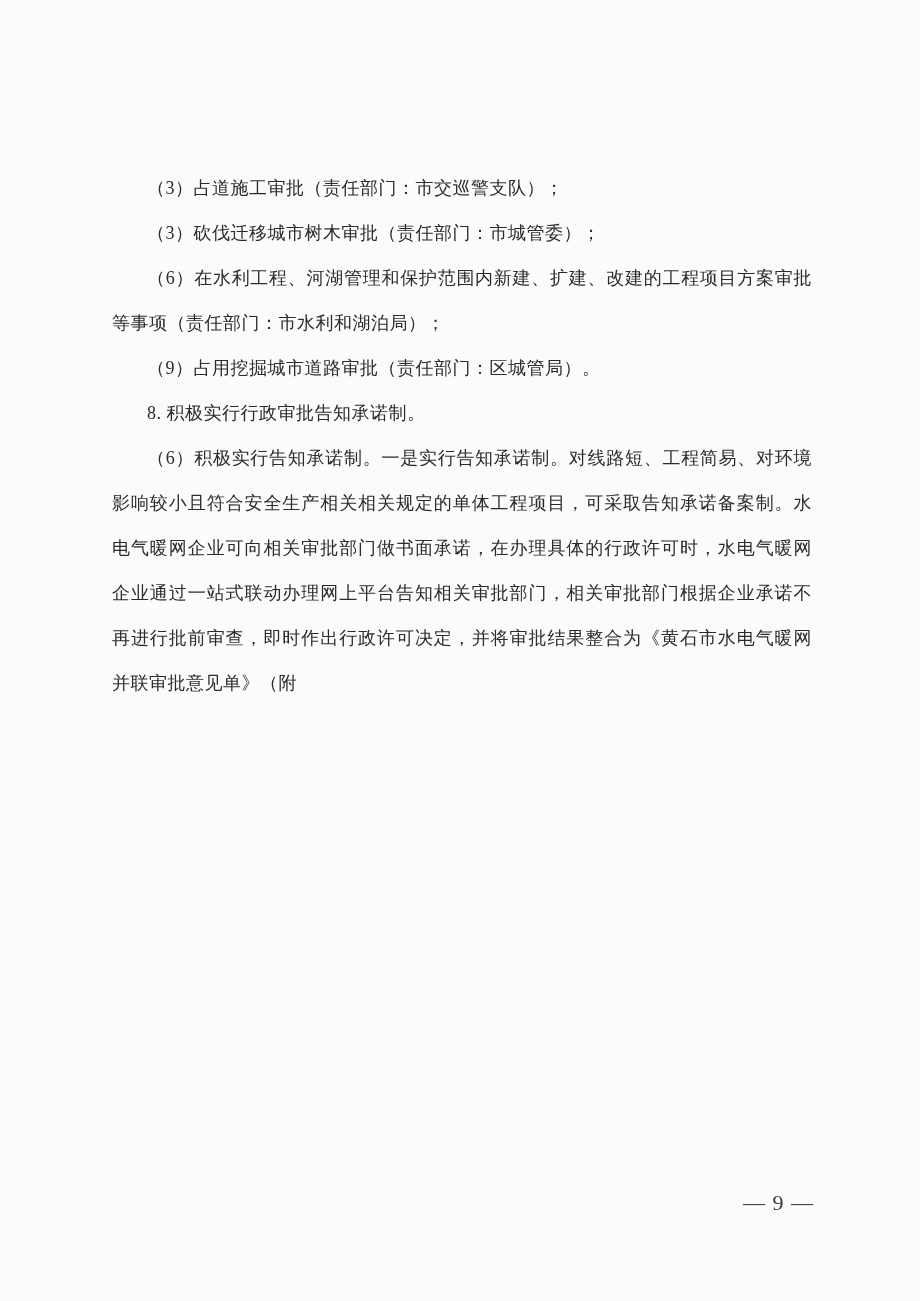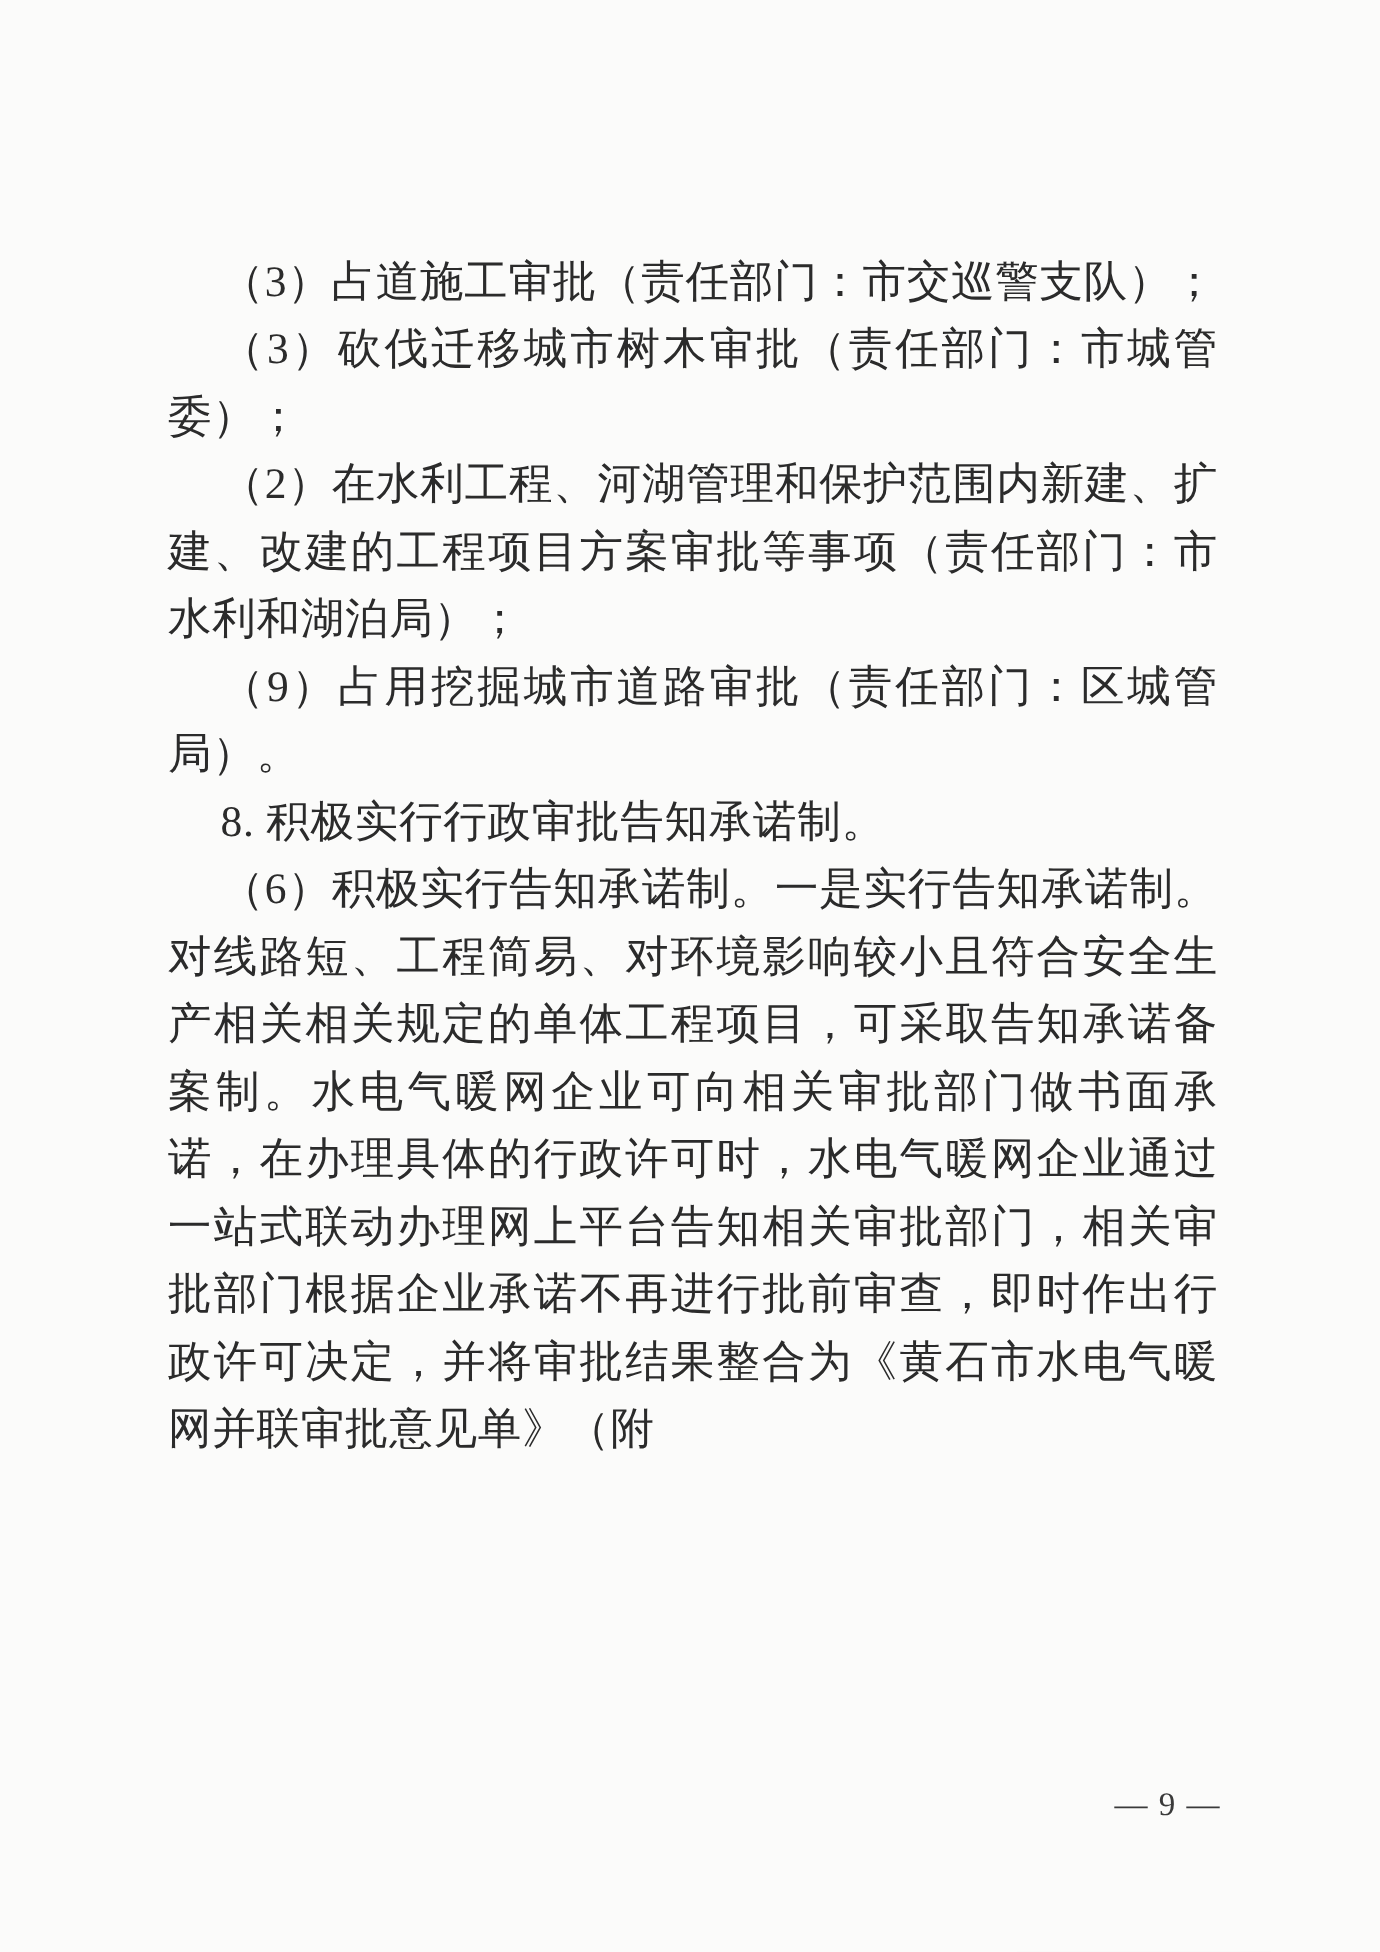--- a/index.html
+++ b/index.html
@@ -22,21 +22,21 @@
   }
   .content {
     position: absolute;
     left: 112px;
     top: 166px;
     width: 700px;
   }
   .content p {
     margin: 0;
     padding: 0;
-    font-size: 29px;
+    font-size: 18px;
     line-height: 45px;
     text-align: justify;
     text-indent: 35px;
     letter-spacing: 0.5px;
     word-break: break-all;
     color: #2b2b2b;
   }
   .page-number {
     position: absolute;
     top: 1188px;
@@ -48,19 +48,19 @@
     white-space: nowrap;
   }
 </style>
 </head>
 <body>
 
 <div class="page">
   <div class="content">
     <p>（3）占道施工审批（责任部门：市交巡警支队）；</p>
     <p>（3）砍伐迁移城市树木审批（责任部门：市城管委）；</p>
-    <p>（2）在水利工程、河湖管理和保护范围内新建、扩建、改建的工程项目方案审批等事项（责任部门：市水利和湖泊局）；</p>
+    <p>（6）在水利工程、河湖管理和保护范围内新建、扩建、改建的工程项目方案审批等事项（责任部门：市水利和湖泊局）；</p>
     <p>（9）占用挖掘城市道路审批（责任部门：区城管局）。</p>
     <p>8. 积极实行行政审批告知承诺制。</p>
     <p>（6）积极实行告知承诺制。一是实行告知承诺制。对线路短、工程简易、对环境影响较小且符合安全生产相关相关规定的单体工程项目，可采取告知承诺备案制。水电气暖网企业可向相关审批部门做书面承诺，在办理具体的行政许可时，水电气暖网企业通过一站式联动办理网上平台告知相关审批部门，相关审批部门根据企业承诺不再进行批前审查，即时作出行政许可决定，并将审批结果整合为《黄石市水电气暖网并联审批意见单》（附</p>
   </div>
   <div class="page-number">— 9 —</div>
 </div>
 
 </body></html>

